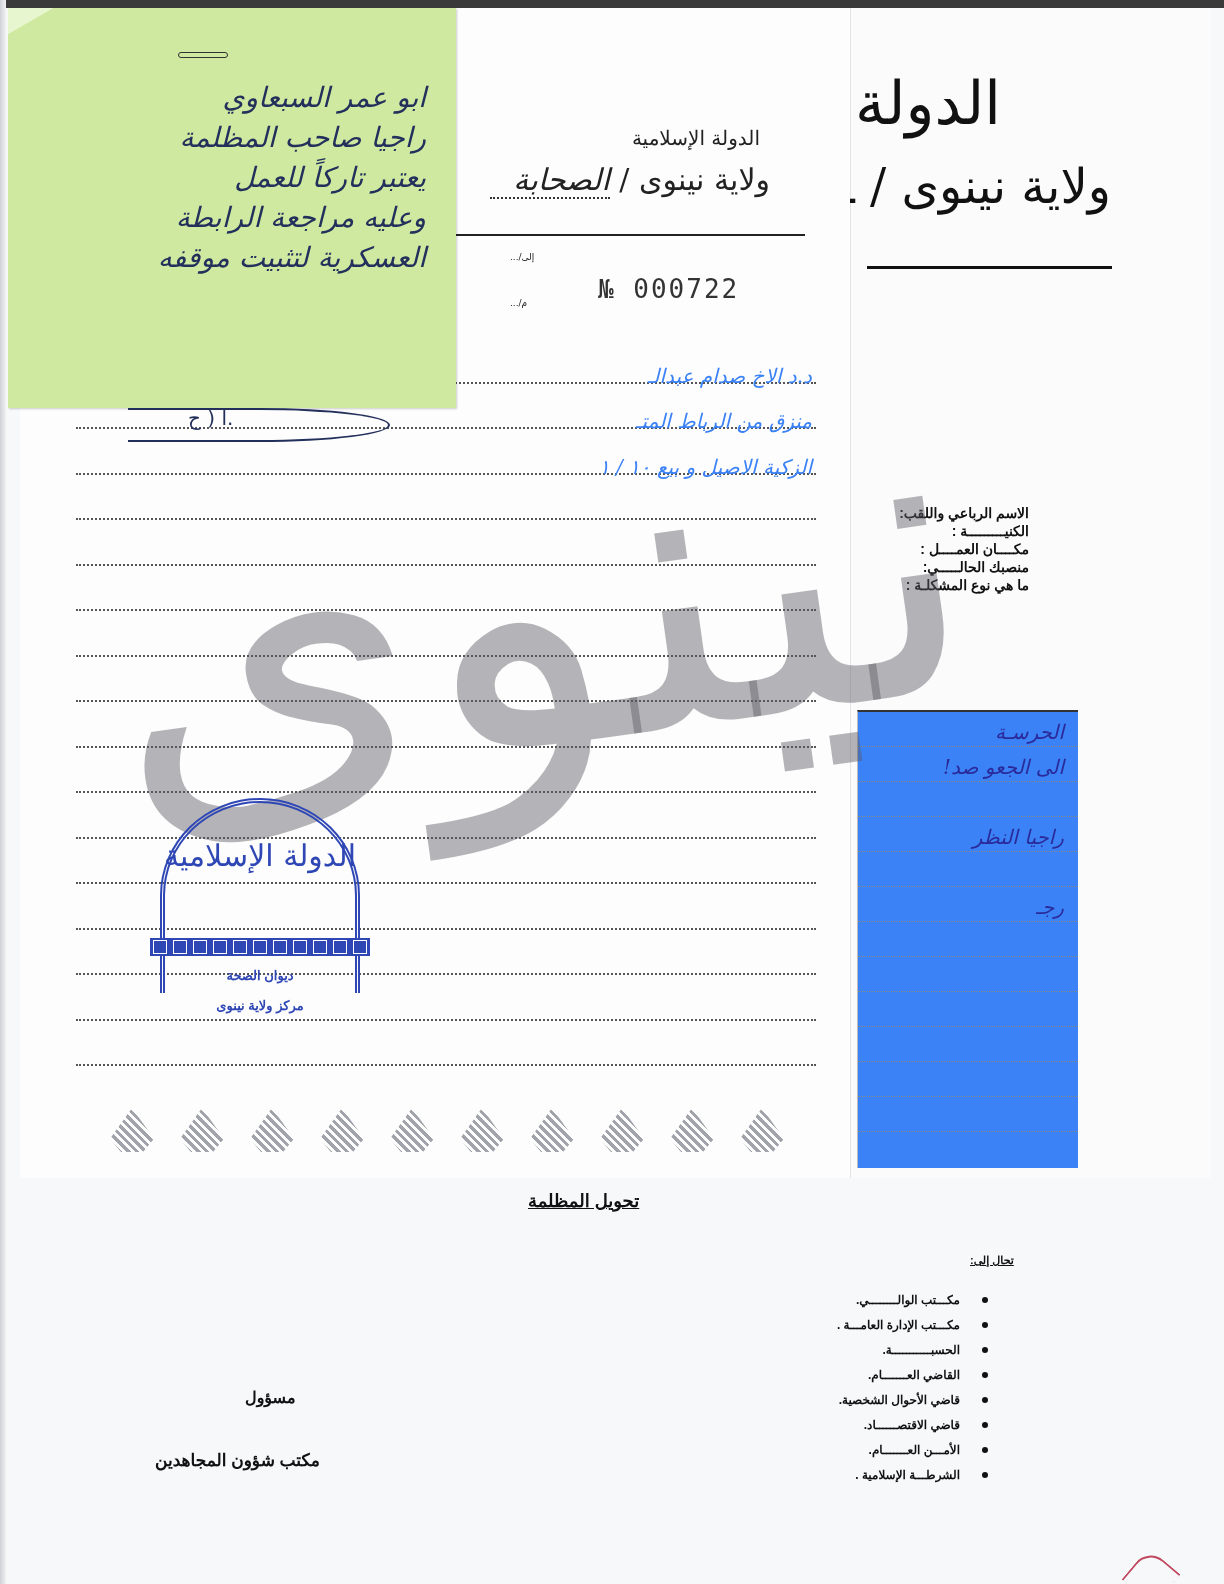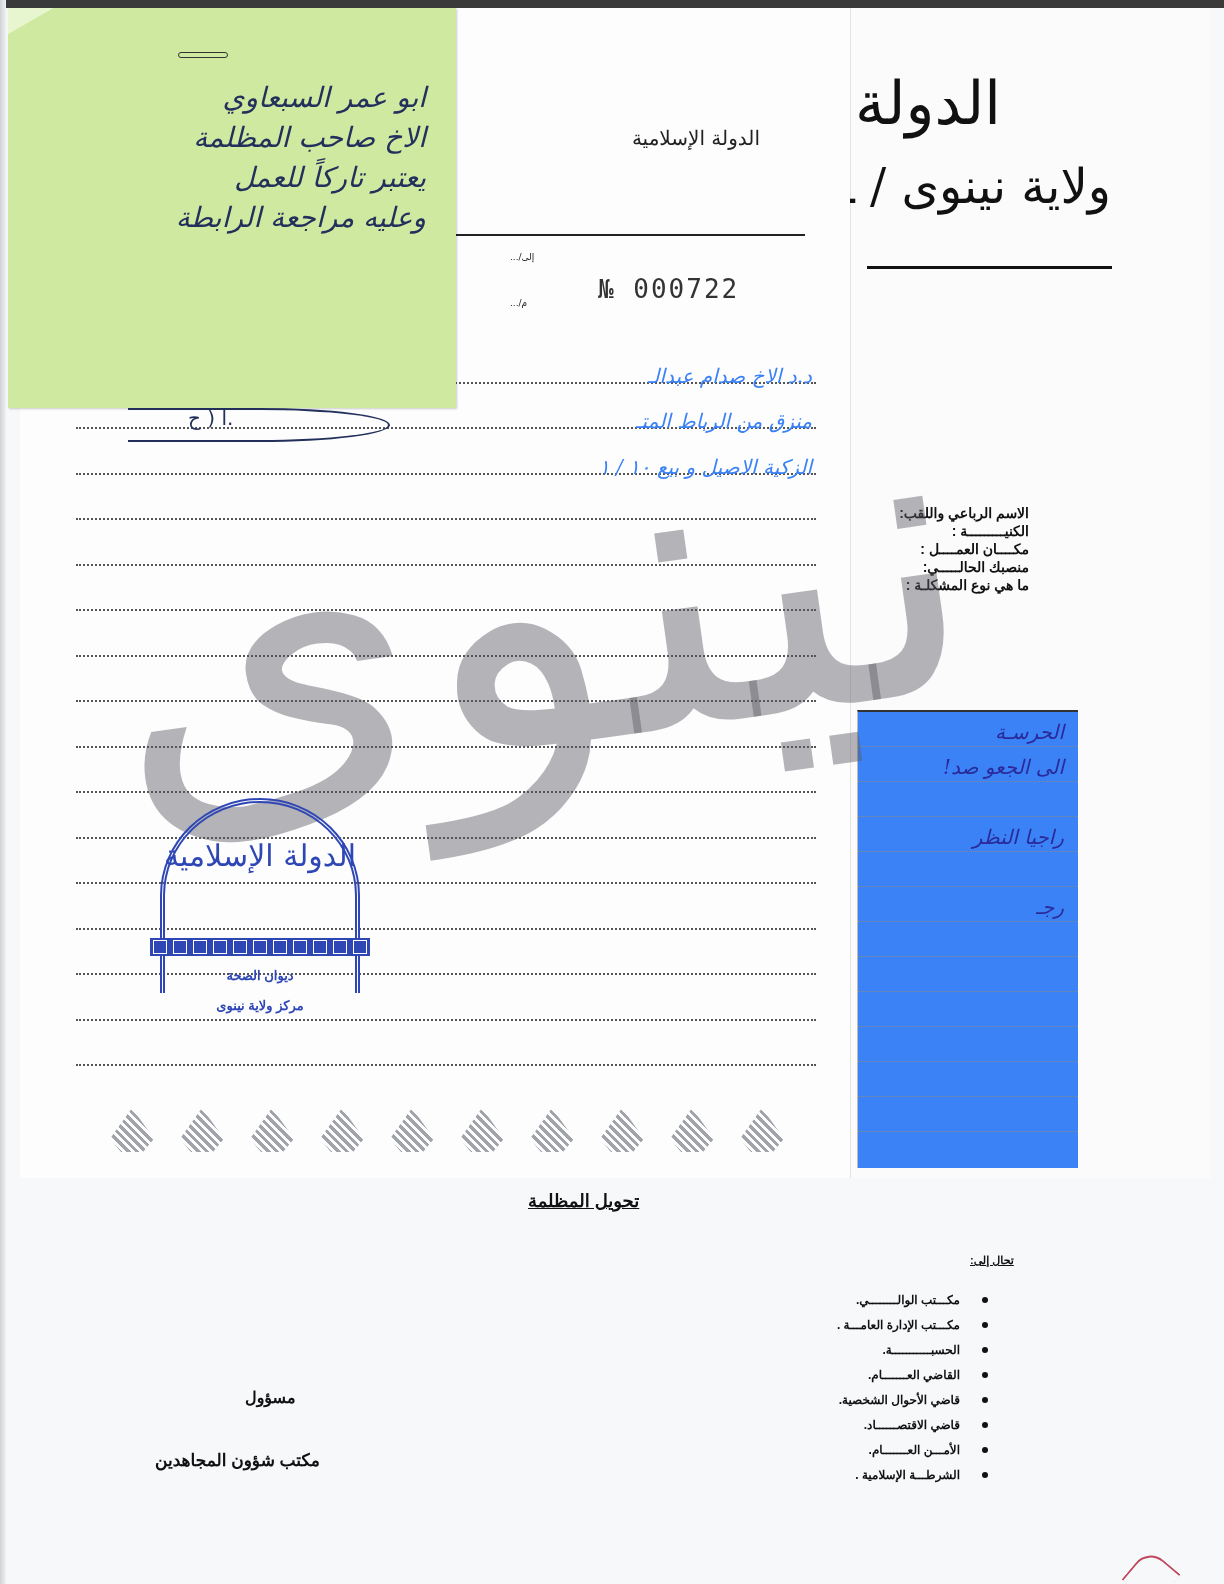--- a/index.html
+++ b/index.html
@@ -106,20 +106,24 @@
         <span></span>
       </div>
     <div class="answer-line">
         <span></span>
       </div>
   </div>
 </div>
 
 <div class="slip">
   <div class="slip-title">الدولة الإسلامية</div>
+  <div class="slip-sub">
+    <span>ولاية نينوى /</span>
+    <span class="dots"><span style="font-style:italic;">الصحابة</span></span>
+  </div>
   <div class="slip-rule"></div>
   <div class="to-label">إلى/...</div>
   <div class="from-label">م/...</div>
   <div class="serial">№  000722</div>
 
   <div class="lines">
     <div class="line">
         <span>د.د الاخ صدام عبدالـ</span>
       </div>
     <div class="line">
@@ -203,23 +207,24 @@
     <div class="orn"></div>
     <div class="orn"></div>
   </div>
 </div>
 
 <div class="sticky">
   <div class="sticky-fold"></div>
   <div class="sticky-mark"></div>
   <div class="sticky-text">
     <div>ابو عمر السبعاوي</div>
-    <div>الاخ صاحب المظلمة</div>
+    <div>راجيا صاحب المظلمة</div>
     <div>يعتبر تاركاً للعمل</div>
     <div>وعليه مراجعة الرابطة</div>
+    <div>العسكرية لتثبيت موقفه</div>
   </div>
   <div class="sticky-sign">
     <span>ا ( ح.</span>
   </div>
 </div>
 
 <div class="transfer-title">تحويل المظلمة</div>
 <div class="referred">تحال إلى:</div>
 <ul class="refer-list">
   <li>مكـــتب الوالــــــــي.</li>

